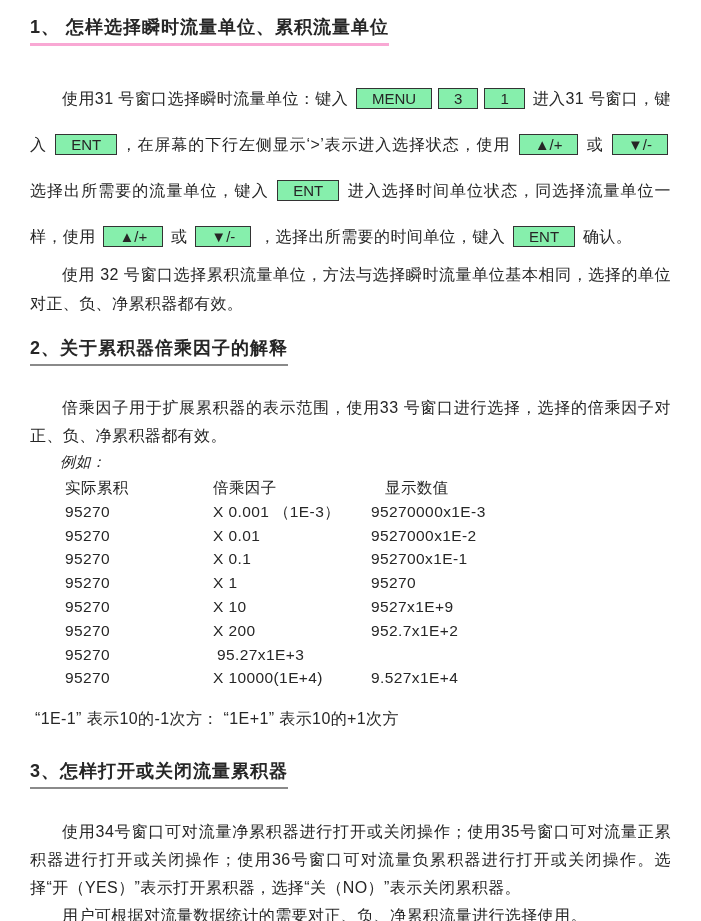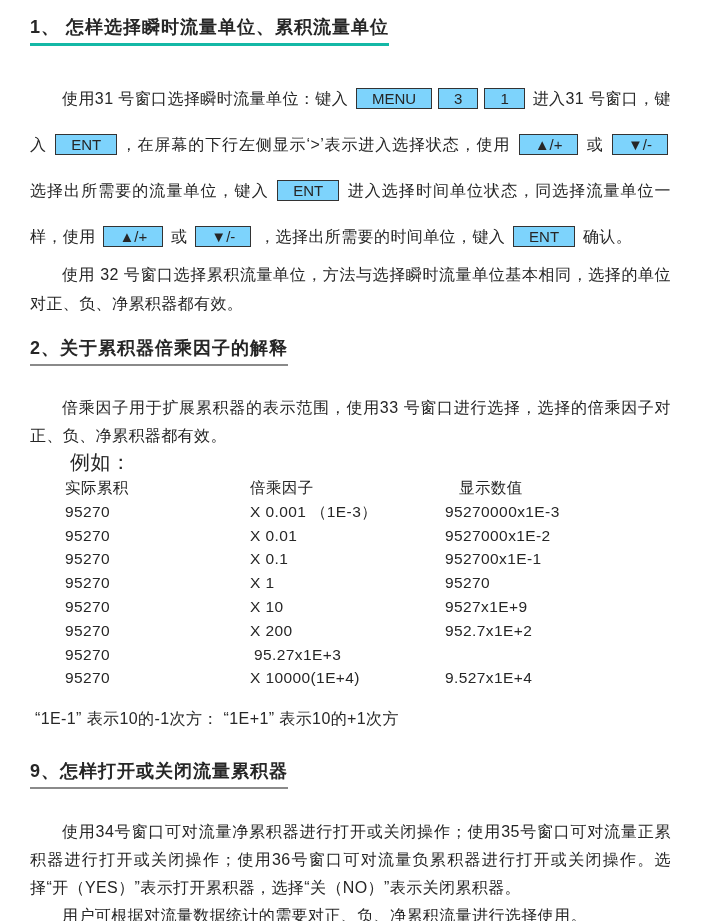--- a/index.html
+++ b/index.html
@@ -22,71 +22,71 @@
   .sec-heading {
     font-size: 18px;
     font-weight: bold;
     letter-spacing: 1px;
     line-height: 22px;
   }
   .sec-heading .u {
     display: inline-block;
     padding-bottom: 5px;
   }
-  .h1 .u { border-bottom: 3px solid #14b8a6; }
+  .h1 .u { border-bottom: 3px solid #f9a8d4; }
   .h2 .u { border-bottom: 2px solid #8a8a8a; }
   .h3 .u { border-bottom: 2px solid #8a8a8a; }
 
   
   .para {
     font-size: 16px;
     letter-spacing: 0.4px;
     text-align: justify;
     text-indent: 2em;
   }
   .p-keys {
     margin-top: 30px;
     line-height: 46px;
   }
   .p-normal {
     line-height: 29px;
   }
   .p-sec2 { margin-top: 28px; line-height: 28px; }
   .example-label {
-    font-size: 20px;
+    font-size: 15px;
     letter-spacing: 0.4px;
     text-indent: 2em;
     line-height: 24px;
+    font-style: italic;
   }
 
   
   .key {
     display: inline-block;
-    background: #7dd3fc;
+    background: #86efac;
     border: 1.5px solid #333333;
     font-size: 15px;
     line-height: 19px;
     padding: 0 15px;
     margin: 0 3px;
     text-indent: 0;
     letter-spacing: 0;
     vertical-align: baseline;
   }
 
   
   .x-table {
     margin: 2px 0 0 35px;
     font-size: 15.5px;
     letter-spacing: 0.4px;
   }
   .x-row {
     display: grid;
     grid-template-columns: 148px 154px 1fr;
     line-height: 23.8px;
-    gap: 37px;
   }
   .x-row .c3 { padding-left: 4px; }
   .x-head .c3 { padding-left: 18px; }
 
   .note {
     margin-top: 17px;
     margin-left: 5px;
     font-size: 16px;
     letter-spacing: 0.4px;
     line-height: 24px;
@@ -160,19 +160,19 @@
     <div class="x-row">
       <span class="c1">95270</span>
       <span class="c2">X 10000(1E+4)</span>
       <span class="c3">9.527x1E+4</span>
     </div>
   </div>
 
   <div class="note">“1E-1” 表示10的-1次方： “1E+1” 表示10的+1次方</div>
 
   <div class="sec-heading h3 gap-h3">
-    <span class="u">9、怎样打开或关闭流量累积器</span>
+    <span class="u">3、怎样打开或关闭流量累积器</span>
   </div>
 
   <div class="para p-sec3a">使用34号窗口可对流量净累积器进行打开或关闭操作；使用35号窗口可对流量正累积器进行打开或关闭操作；使用36号窗口可对流量负累积器进行打开或关闭操作。选择“开（YES）”表示打开累积器，选择“关（NO）”表示关闭累积器。</div>
   <div class="para p-sec3b">用户可根据对流量数据统计的需要对正、负、净累积流量进行选择使用。</div>
 
 </div>
 
 </body></html>

